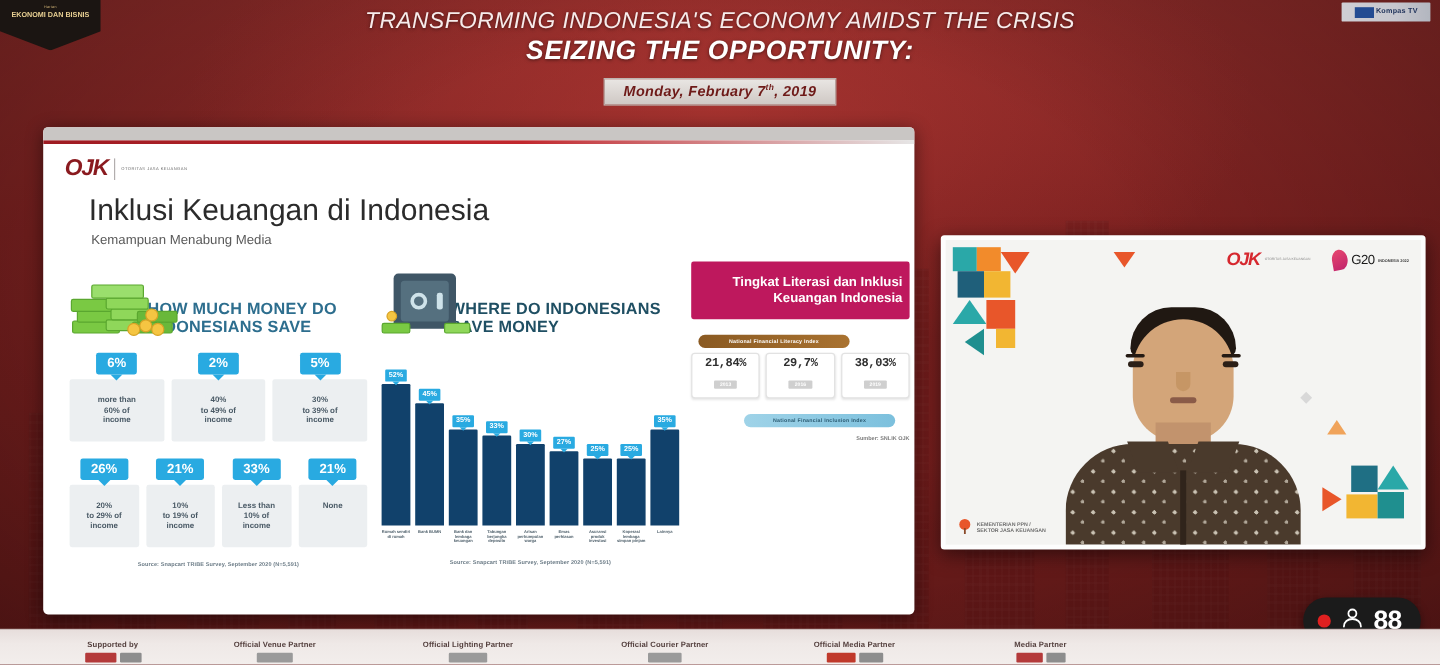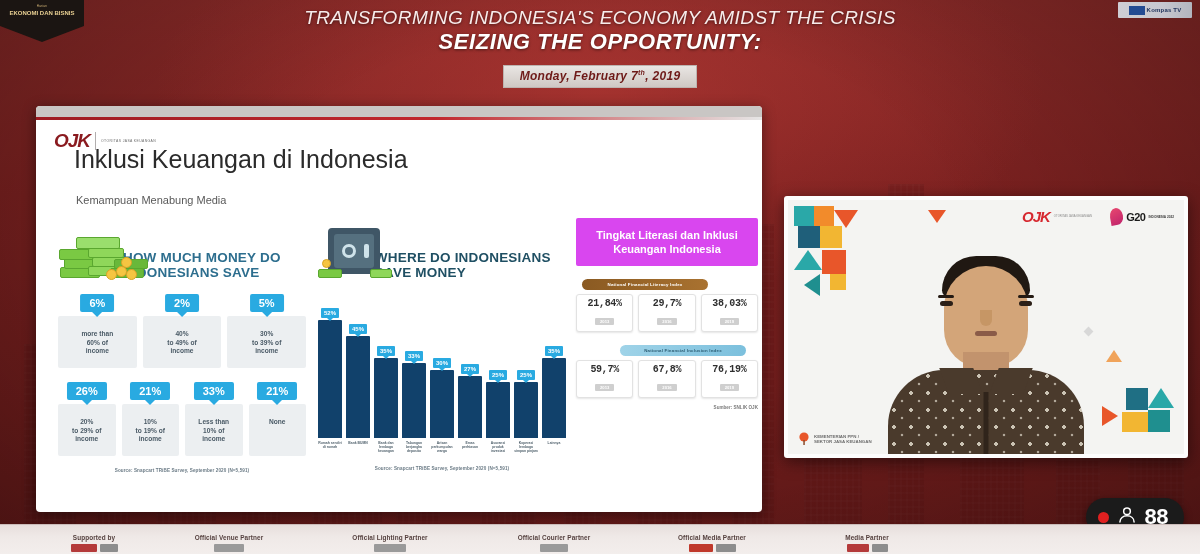--- a/index.html
+++ b/index.html
@@ -84,21 +84,21 @@
     box-shadow: 0 3px 14px rgba(0,0,0,.45);
     overflow: hidden;
   }
   #slide-topbar { position: absolute; left: 0; top: 0; width: 100%; height: 11px; background: #c9c6c4; }
   #slide-accent { position: absolute; left: 0; top: 11px; width: 100%; height: 3px;
     background: linear-gradient(90deg, #9e1b22 0%, #c1272d 55%, #e6e6e6 100%); }
   #ojk-logo { position: absolute; left: 18px; top: 24px; display: flex; align-items: center; gap: 5px; }
   #ojk-logo .ojk-mark { font-size: 19px; font-weight: 800; color: #8a1a1f; letter-spacing: -1px; font-style: italic; }
   #ojk-logo .ojk-bar { width: 1px; height: 18px; background: #b2aeae; }
   #ojk-logo .ojk-txt { font-size: 3.4px; line-height: 4.2px; color: #6a6a6a; letter-spacing: .4px; }
-  #slide-title { position: absolute; left: 38px; top: 39px; font-size: 25px; color: #2b2b2b; font-weight: 400; }
+  #slide-title { position: absolute; left: 38px; top: 55px; font-size: 25px; color: #2b2b2b; font-weight: 400; }
   #slide-subtitle { position: absolute; left: 40px; top: 88px; font-size: 11px; color: #595959; }
 
   .col { position: absolute; }
   
   #col-save { left: 22px; top: 112px; width: 248px; }
   #col-where { left: 282px; top: 112px; width: 248px; }
   #col-lit { left: 540px; top: 112px; width: 182px; }
 
   .illus { height: 62px; display: flex; align-items: flex-end; gap: 6px; }
   .money-stack { position: relative; width: 96px; height: 58px; }
@@ -137,21 +137,21 @@
   .barval::after {
     content: ""; position: absolute; left: 50%; bottom: -3px; transform: translateX(-50%);
     border-left: 3px solid transparent; border-right: 3px solid transparent; border-top: 3px solid #29aae1;
   }
   .bar { width: 100%; background: #11416b; border-radius: 1px 1px 0 0; }
   #barlabels { display: flex; gap: 4px; margin-top: 3px; }
   .blabel { flex: 1; font-size: 3.4px; line-height: 4.2px; text-align: center; color: #51626d; font-weight: 700; }
 
   
   #lit-banner {
-    background: #d946ef; color: #fff; text-align: center;
+    background: #be185d; color: #fff; text-align: right;
     font-size: 11px; font-weight: 700; line-height: 14px; padding: 10px 6px; border-radius: 2px;
   }
   .idxrow { margin-top: 13px; position: relative; }
   .idxbar {
     height: 11px; border-radius: 6px; display: flex; align-items: center; justify-content: center;
     font-size: 4.4px; color: #fff; font-weight: 700; letter-spacing: .2px; width: 126px; margin-left: 6px;
   }
   .idxbar.brown { background: linear-gradient(90deg,#8a5a22,#a97230); }
   .idxbar.blue { background: linear-gradient(90deg,#9fd3e8,#7cc0dd); color:#2c5d74; margin-left: 44px; }
   .idxvals { display: flex; gap: 5px; margin-top: 4px; }
@@ -171,21 +171,21 @@
     box-shadow: 0 4px 16px rgba(0,0,0,.5); overflow: hidden;
   }
   #vid-ojk { position: absolute; right: 92px; top: 8px; display: flex; align-items: center; gap: 4px; }
   #vid-ojk .vm { font-size: 15px; font-weight: 800; color: #d6282f; font-style: italic; letter-spacing: -1px; }
   #vid-ojk .vt { font-size: 2.8px; line-height: 3.5px; color: #8a8a8a; }
   #vid-g20 { position: absolute; right: 10px; top: 8px; display: flex; align-items: center; gap: 3px; }
   #vid-g20 .g-mark {
     width: 13px; height: 17px; background: linear-gradient(160deg,#e8486f,#c0236c);
     border-radius: 50% 50% 50% 0; transform: rotate(-10deg);
   }
-  #vid-g20 .g-txt { font-size: 11px; font-weight: 700; color: #1a1a1a; letter-spacing: -.5px; }
+  #vid-g20 .g-txt { font-size: 11px; font-weight: 400; color: #1a1a1a; letter-spacing: -.5px; }
   #vid-g20 .g-sub { font-size: 3.2px; line-height: 4px; color: #3b3b3b; font-weight: 700; }
   #vid-caption { position: absolute; left: 10px; bottom: 8px; display: flex; align-items: center; gap: 4px; }
   #vid-caption .tree { width: 12px; height: 14px; }
   #vid-caption .cap-txt { font-size: 4.4px; line-height: 5.4px; color: #6d6d6d; font-weight: 700; }
 
   .deco { position: absolute; }
 
   
   #person { position: absolute; left: 50%; bottom: 0; transform: translateX(-50%); width: 200px; height: 178px; }
   #p-body {
@@ -455,34 +455,20 @@
         </div>
         <div class="idxcell">
           <div class="idxpct">38,03%</div>
           <span class="idxyr">2019</span>
         </div>
       </div>
     </div>
 
     <div class="idxrow">
       <div class="idxbar blue">National Financial Inclusion Index</div>
-      <div class="idxvals">
-        <div class="idxcell">
-          <div class="idxpct">59,7%</div>
-          <span class="idxyr">2013</span>
-        </div>
-        <div class="idxcell">
-          <div class="idxpct">67,8%</div>
-          <span class="idxyr">2016</span>
-        </div>
-        <div class="idxcell">
-          <div class="idxpct">76,19%</div>
-          <span class="idxyr">2019</span>
-        </div>
-      </div>
     </div>
 
     <div id="lit-source">Sumber: SNLIK OJK</div>
   </div>
 </div>
 
 <div id="video">
 
   <div class="deco" style="left:6px;top:6px;width:78px;height:92px;">
     <span class="deco" style="left:0;top:0;width:20px;height:20px;background:#2aa8a8;"></span>

